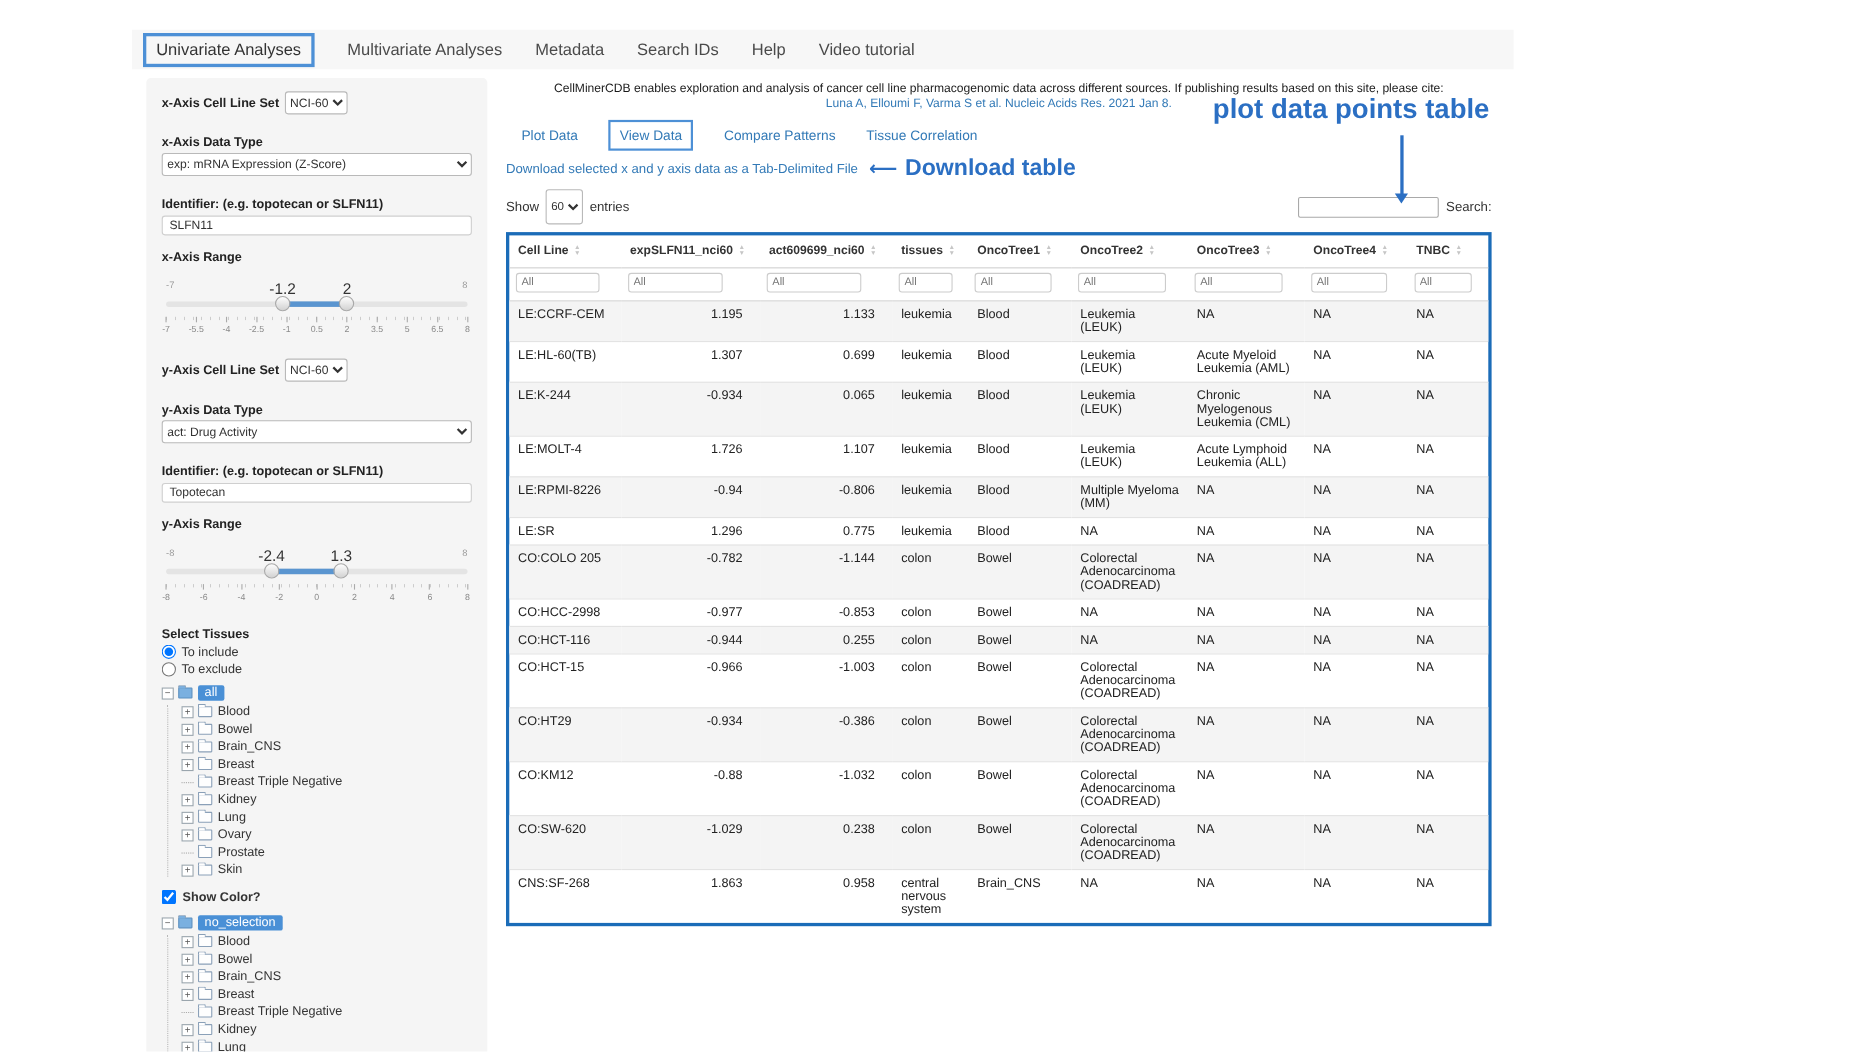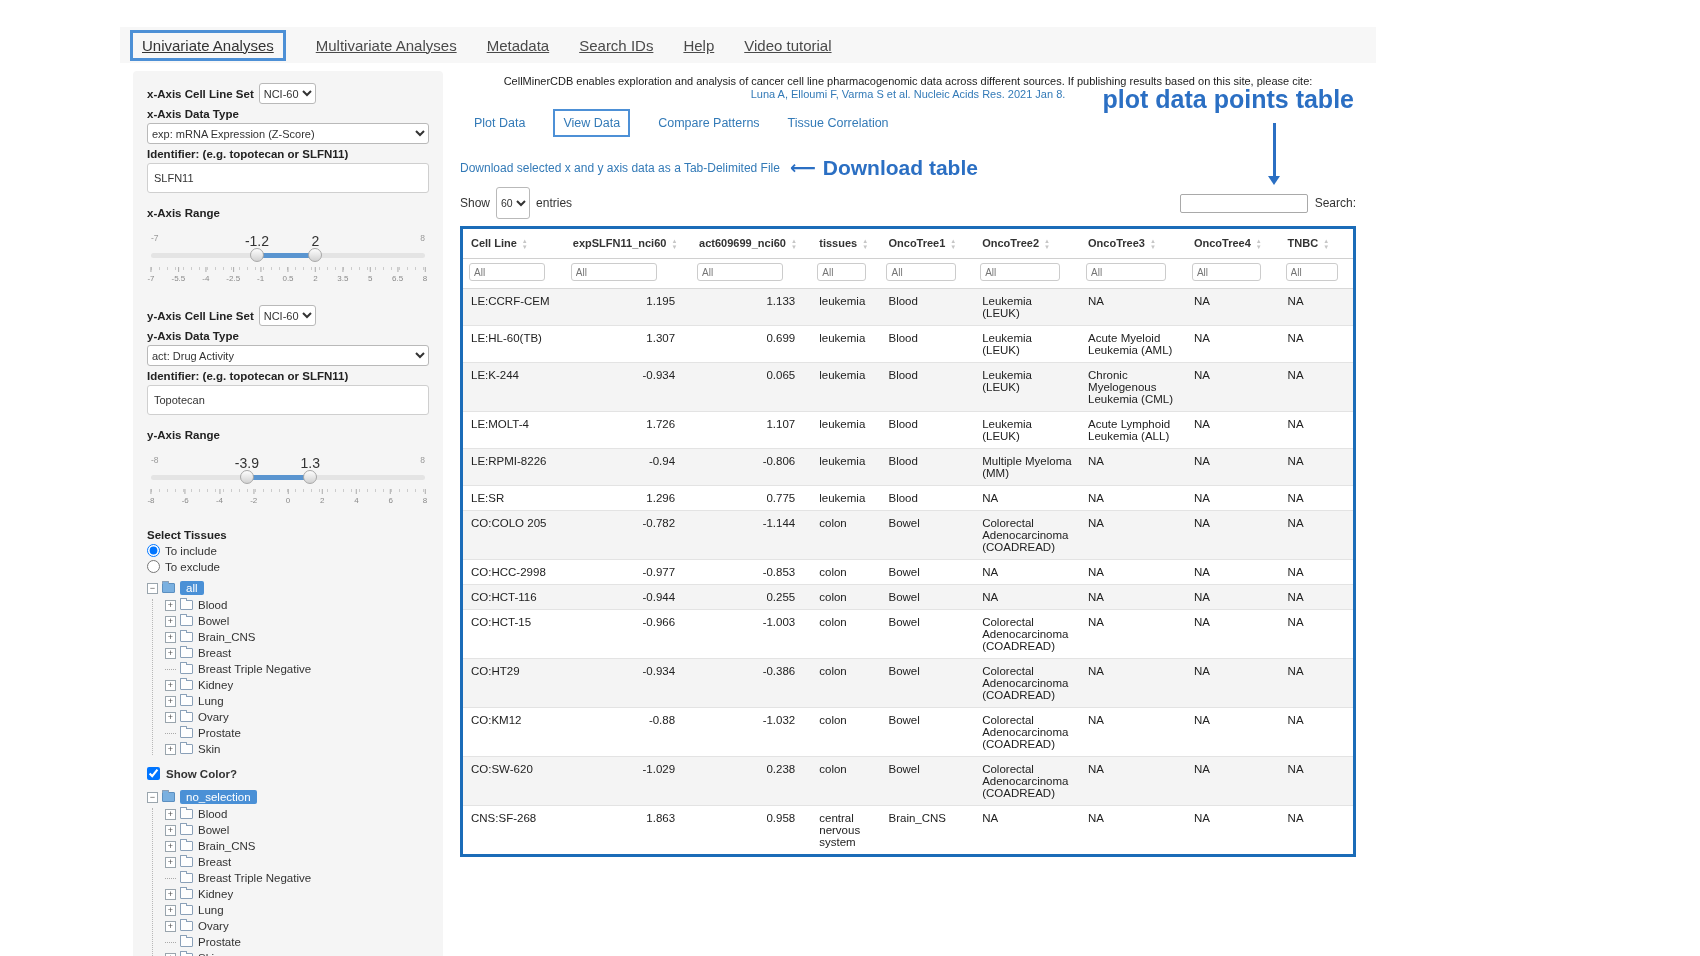--- a/index.html
+++ b/index.html
@@ -8,44 +8,44 @@
     width:1700px; height:956px; overflow:hidden; background:#fff;
     font-family:"Liberation Sans","DejaVu Sans",sans-serif; color:#333;
   }
   .page { margin-left:120px; width:1256px; padding-top:27px; }
 
   
   .topnav {
     background:#f7f7f7; height:36px; display:flex; align-items:center;
     padding:0 10px; gap:30px;
   }
-  .nav-item { font-size:15px; color:#4a4a4a; cursor:pointer; white-space:nowrap;text-decoration:underline; }
+  .nav-item { font-size:15px; color:#4a4a4a; cursor:pointer; white-space:nowrap; }
   .nav-item.annotated {
     border:3px solid #4d90d6; padding:4px 9px; color:#333;
   }
 
   
   .content { display:flex; padding-left:13px; margin-top:8px; }
   .sidebar {
     width:310px; background:#f5f5f5; border-radius:4px;
     padding:12px 14px 16px; flex:none;
   }
   .main { width:896px; margin-left:17px; position:relative; padding-top:2px; }
 
   
-  .fld-label { font-size:11.5px; font-weight:bold; color:#222; display:block; margin:4px 0 3px; }
+  .fld-label { font-size:11.5px; font-weight:bold; color:#222; display:block; margin:20px 0 3px; }
   .inline-row { display:flex; align-items:center; gap:5px; margin-bottom:4px; }
   .inline-row .fld-label { margin:0; }
   select {
     font-size:11px; height:21px; border:1px solid #b9b9b9; border-radius:3px;
     background:#fff; color:#333;
   }
   select.full { width:100%; }
   input[type="text"] {
-    width:100%; height:30px; border:1px solid #cfcfcf; border-radius:3px;
+    width:100%; height:18px; border:1px solid #cfcfcf; border-radius:3px;
     font-size:11px; padding:0 6px; background:#fff; color:#333;
     font-family:"Liberation Sans","DejaVu Sans",sans-serif;
   }
 
   
   .slider { position:relative; height:56px; margin:14px 4px 6px; }
   .sl-top { position:absolute; top:0; left:0; right:0; height:11px; font-size:8.5px; color:#999; }
   .sl-min { position:absolute; left:0; top:0; }
   .sl-max { position:absolute; right:0; top:0; }
   .sl-val { position:absolute; top:0; transform:translateX(-50%); color:#333; font-size:14px; }
@@ -92,21 +92,21 @@
   .tree-list { list-style:none; margin:2px 0 0 5px; padding-left:12px; border-left:1px dotted #b8b8b8; }
   .tree-list li { display:flex; align-items:center; margin:4px 0; cursor:pointer; color:#333; }
 
   
   .citation { font-size:11px; text-align:center; margin:2px 0 1px; color:#1b1b1b; }
   .citation-link { font-size:11px; text-align:center; margin:0 0 8px; }
   a { color:#337ab7; text-decoration:none; cursor:pointer; }
   .tabs { display:flex; align-items:center; gap:28px; padding-left:14px; height:30px; }
   .tab { font-size:12.5px; color:#337ab7; cursor:pointer; white-space:nowrap; }
   .tab.annotated { border:2px solid #4d90d6; padding:5px 8px; }
-  .download-row { display:flex; align-items:center; margin-top:18px; font-size:12px; }
+  .download-row { display:flex; align-items:center; margin-top:3px; font-size:12px; }
   .annot-arrow { color:#2b6fc3; font-size:18px; font-weight:bold; margin:0 7px 0 10px; line-height:1; }
   .annot-text { color:#2b6fc3; font-size:21px; font-weight:bold; }
   .controls { display:flex; justify-content:space-between; align-items:center; margin-top:7px; font-size:12px; }
   .show-entries { display:flex; align-items:center; gap:6px; }
   .show-entries select { height:32px; font-size:10.5px; }
   .search-area { display:flex; align-items:center; gap:7px;padding-left:12px; }
   .search-area input {
     width:128px; height:19px; border:1px solid #a9a9a9; border-radius:2px;
     font-size:11px; padding:0 4px;
   }
@@ -209,21 +209,21 @@
       <select class="full"><option>act: Drug Activity</option></select>
 
       <span class="fld-label">Identifier: (e.g. topotecan or SLFN11)</span>
       <input type="text" value="Topotecan" style="">
 
       <span class="fld-label" style="margin-top:14px">y-Axis Range</span>
       <div class="slider">
           <div class="sl-top">
             <span class="sl-min">-8</span>
             <span class="sl-max">8</span>
-            <span class="sl-val" style="left:35%">-3.9</span>
+            <span class="sl-val" style="left:35%">-2.4</span>
             <span class="sl-val" style="left:58.12500000000001%">1.3</span>
           </div>
           <div class="sl-track">
             <div class="rail"></div>
             <div class="sl-bar" style="left:35%;width:23.125000000000007%"></div>
             <span class="sl-handle" style="left:35%"></span>
             <span class="sl-handle" style="left:58.12500000000001%"></span>
           </div>
           <div class="sl-grid">
             <span class="sl-tick" style="left:0%"><i></i>-8</span>

